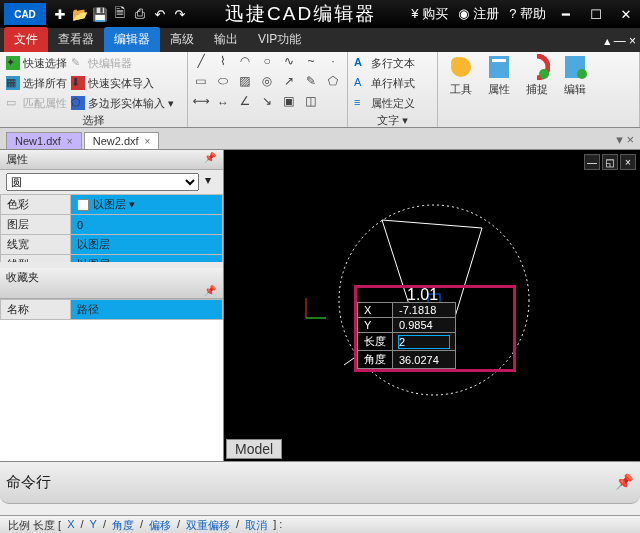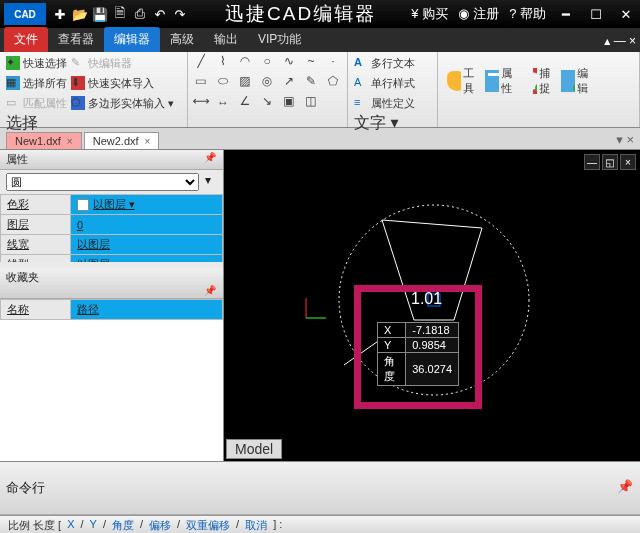--- a/index.html
+++ b/index.html
@@ -18,66 +18,66 @@
   .menutabs { height:24px; background:#2b2b2b; display:flex; align-items:flex-end; padding-left:4px; }
   .menutabs .mtab { padding:4px 10px; font-size:12px; color:#ddd; cursor:pointer; }
   .menutabs .mtab.active { background:#1976d2; color:white; border-radius:3px 3px 0 0; }
   .menutabs .mtab.file { background:#d32f2f; color:white; border-radius:3px 3px 0 0; }
   .menutabs .minimize-ribbon { margin-left:auto; padding:4px; }
 
   
   .ribbon { height:76px; background:linear-gradient(#f7f7f7,#e4e4e4); display:flex; color:#333; border-bottom:1px solid #888;}
   .rgroup { border-right:1px solid #bbb; padding:2px 6px 0 6px; display:flex; flex-direction:column; }
   .rgroup .rbody { flex:1; display:flex; gap:4px; }
-  .rgroup .rlabel { font-size:16px; color:#333; padding:1px 0; }
+  .rgroup .rlabel { text-align:center; font-size:11px; color:#333; padding:1px 0; }
   .rcol { display:flex; flex-direction:column; gap:2px; }
   .rbtn { display:flex; align-items:center; gap:3px; font-size:11px; cursor:pointer; height:18px; white-space:nowrap;}
   .rbtn .ic { width:14px;height:14px; display:inline-block; }
   .rbtn.disabled { color:#aaa; }
   .ricon { width:14px;height:14px; display:flex;align-items:center;justify-content:center;font-size:12px; cursor:pointer; color:#444;}
-  .riconbig { width:34px; display:flex;align-items:center;font-size:11px;gap:2px;cursor:pointer;}
+  .riconbig { width:34px; display:flex;flex-direction:column;align-items:center;font-size:11px;gap:2px;cursor:pointer;}
   .riconbig .ic {width:26px;height:26px;}
 
   
   .doctabs { height:22px; background:#d8d8d8; display:flex; align-items:flex-end; padding-left:6px; gap:2px; border-bottom:1px solid #888;}
-  .doctab { background:#fca5a5; border:1px solid #999; border-bottom:none; padding:2px 8px; font-size:11px; color:#333; cursor:pointer; display:flex; align-items:center; gap:6px;}
+  .doctab { background:#c4b5fd; border:1px solid #999; border-bottom:none; padding:2px 8px; font-size:11px; color:#333; cursor:pointer; display:flex; align-items:center; gap:6px;}
   .doctab.active { background:#fff; }
   .doctab .close { color:#666; font-size:10px; }
   .doctabs-right { margin-left:auto; padding:2px 6px; color:#666; font-size:13px;}
 
   
   .main { display:flex; height:311px; background:#444;}
   .leftpanel { width:224px; background:#eaeaea; color:#222; display:flex; flex-direction:column; border-right:1px solid #888;}
   .panehdr { background:linear-gradient(#f0f0f0,#d0d0d0); padding:2px 6px; font-size:11px; border-bottom:1px solid #aaa; display:flex;}
   .panehdr .pin { margin-left:auto; font-size:10px; color:#666;}
   .selectrow { padding:3px 6px; display:flex;}
   .selectrow select { flex:1; height:18px; font-size:11px; }
-  .proptable { border-collapse:collapse; width:100%; font-size:11px;text-decoration:underline;}
+  .proptable { border-collapse:collapse; width:100%; font-size:11px;}
   .proptable td { border:1px solid #bbb; padding:2px 6px; background:#0ea5e9;}
   .proptable td:first-child { width:70px; background:#e8e8e8; }
   .colorchip { display:inline-block; width:12px;height:12px;background:#fff;border:1px solid #888;vertical-align:middle;margin-right:4px;}
   .propscroll { height:68px; overflow-y:scroll; }
   .favheader { margin-top:6px;flex-direction:column; }
 
   
   .canvaswrap { flex:1; background:#000; position:relative; }
   .canvas-ctrl { position:absolute; top:4px; right:4px; display:flex; gap:2px;}
   .canvas-ctrl span { width:16px;height:16px;background:#222;color:#fff;display:flex;align-items:center;justify-content:center;font-size:10px;cursor:pointer;border:1px solid #555;}
   svg.circ { position:absolute; top:40px; left:80px; }
-  .readout { position:absolute; border:7px solid #be185d; padding:16px; top:135px; left:130px; width:128px; }
+  .readout { position:absolute; border:3px solid #be185d; padding:0; top:135px; left:130px; width:162px; }
   .readout .num { position:absolute; top:-2px; left:50px; font-size:16px; color:#fff;}
   .readout table { border-collapse:collapse; margin-top:14px;}
   .readout td { border:1px solid #888; padding:1px 6px; font-size:11px; color:#fff; background:#000; }
   .readout td.inp { background:#111; min-width:50px;}
   .readout input { background:#111; border:none; color:#fff; width:50px; font-size:11px; outline:1px solid #0af; }
   .modeltab { position:absolute; bottom:2px; left:2px; background:#ddd; color:#333; font-size:14px; padding:1px 8px; border:1px solid #888;}
 
   
   .cmdline { height:54px; background:#eee; color:#222; border-top:1px solid #888; }
-  .cmdline .hdr { background:linear-gradient(#f0f0f0,#d5d5d5); font-size:13px; padding:17px 6px; border-bottom:1px solid #aaa; display:flex;}
+  .cmdline .hdr { background:linear-gradient(#f0f0f0,#d5d5d5); font-size:15px; padding:11px 6px; border-bottom:1px solid #aaa; display:flex;border-radius:9px;}
   .cmdline .body { height:36px; overflow-y:scroll; font-size:11px; padding:1px 6px; background:#fff;}
 
   
   .prompt { height:20px; background:linear-gradient(#f4f4f4,#d8d8d8); color:#333; font-size:11px; padding:2px 8px; display:flex; gap:6px; border-top:1px solid #999;}
   .prompt a { color:#1060c0; cursor:pointer; }
 </style>
 </head>
 <body>
 
 <div class="titlebar">
@@ -301,20 +301,24 @@
         <tbody>
             <tr>
               <td>X</td>
               <td class="inp">-7.1818</td>
             </tr>
         <tr>
               <td>Y</td>
               <td class="inp">0.9854</td>
             </tr>
         <tr>
+              <td>长度</td>
+              <td class="inp"><input value="2" style=""></td>
+            </tr>
+        <tr>
               <td>角度</td>
               <td class="inp">36.0274</td>
             </tr>
       </tbody>
         </table>
     </div>
     <div class="modeltab">Model</div>
   </div>
 </div>
 

